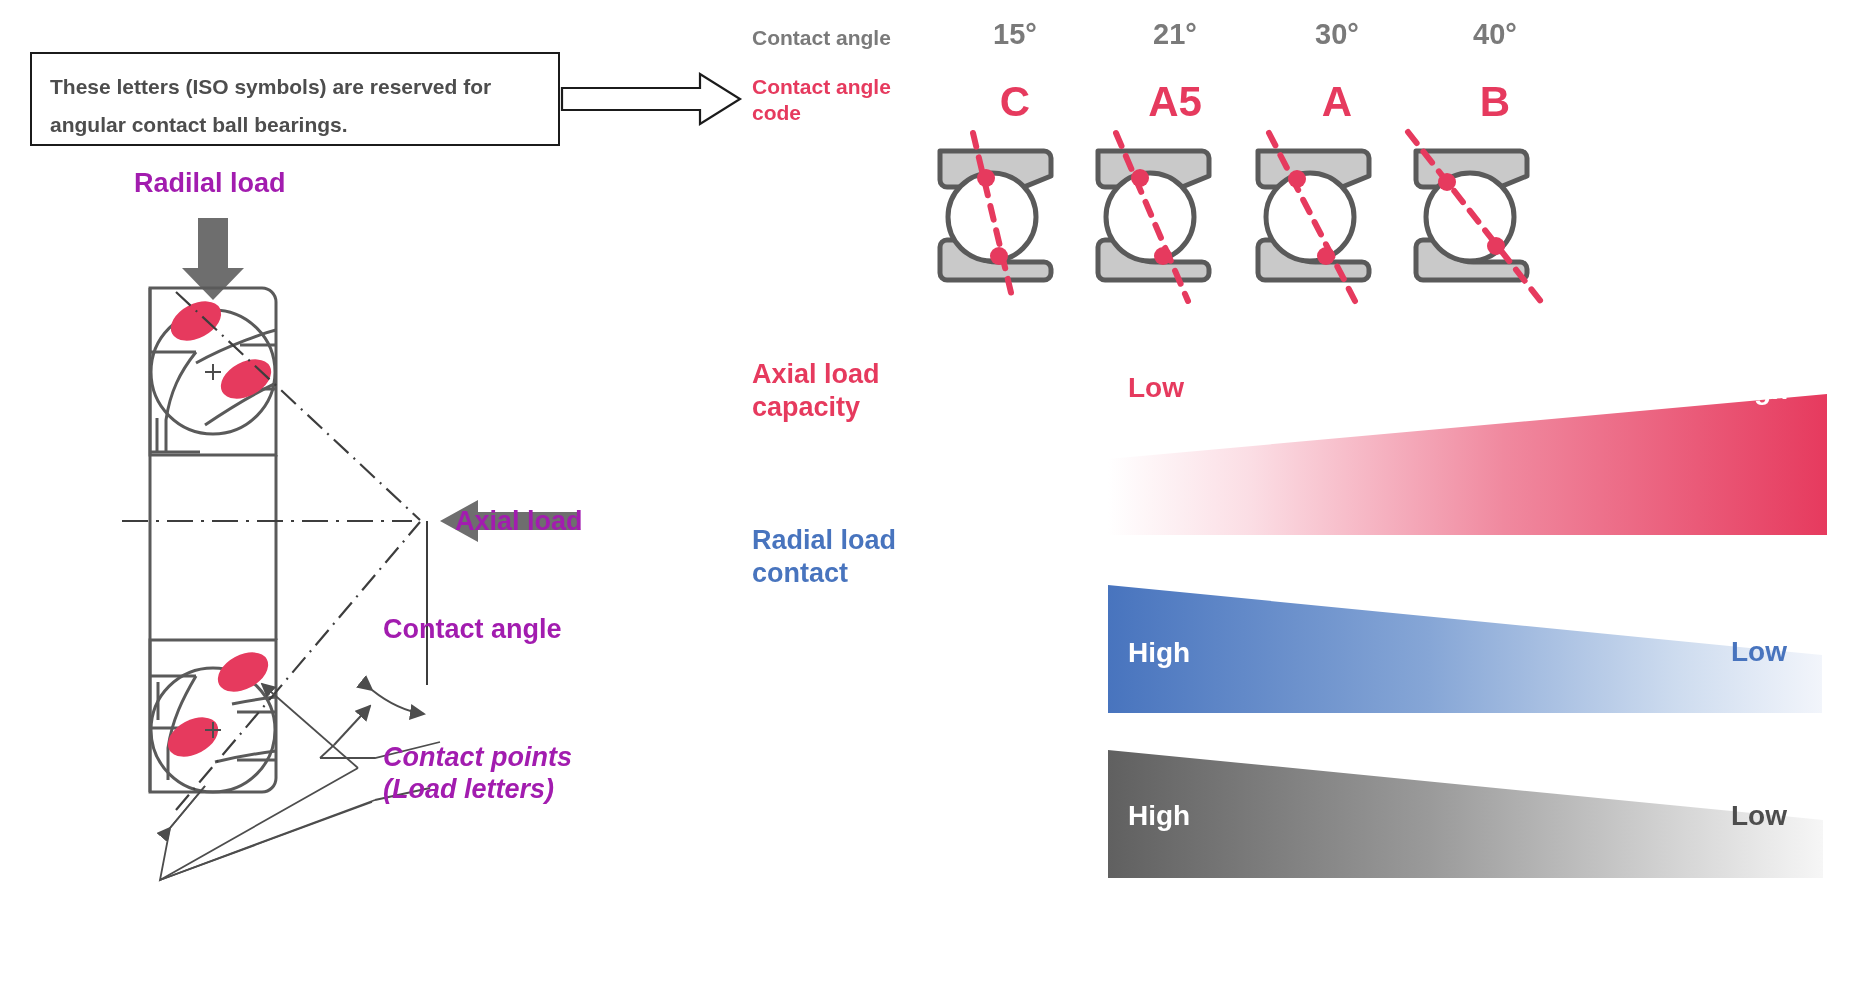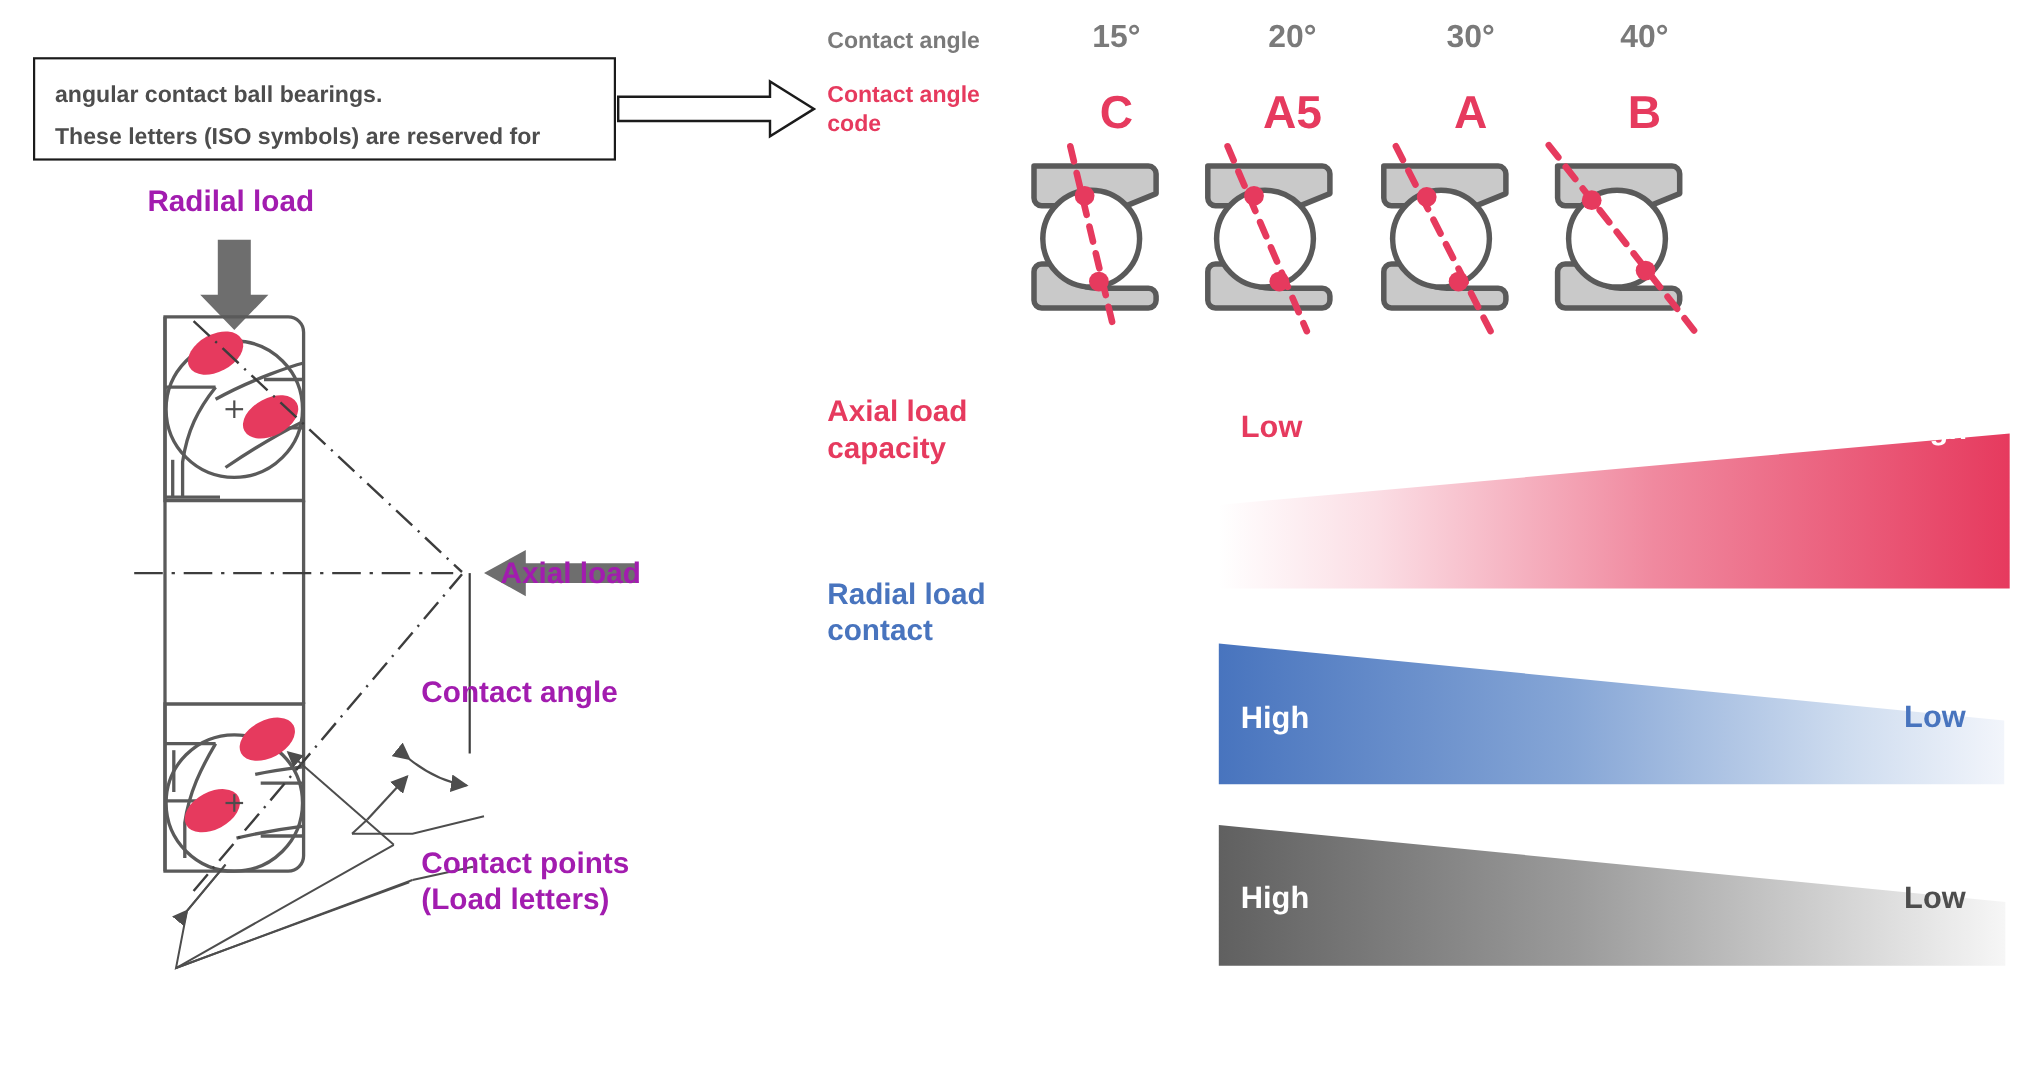--- a/index.html
+++ b/index.html
@@ -50,21 +50,21 @@
   
   .diagram-label {
     color: #a21caf;
     font-weight: bold;
     white-space: nowrap;
     line-height: 1.18;
   }
   #label-radial-load { left: 134px; top: 168px; font-size: 27px; }
   #label-axial-load  { left: 455px; top: 506px; font-size: 27px; }
   #label-contact-angle { left: 383px; top: 614px; font-size: 27px; }
-  #label-contact-points { left: 383px; top: 770px; font-size: 27px; }
+  #label-contact-points { left: 383px; top: 742px; font-size: 27px; font-style: italic; }
 
   
   #hdr-contact-angle {
     left: 752px; top: 26px;
     color: #7a7a7a;
     font-size: 21px;
     font-weight: bold;
     white-space: nowrap;
   }
   #hdr-contact-angle-code {
@@ -216,38 +216,38 @@
       <path d="M170,828 L205,786" marker-start="url(#smallArrow)"></path>
       <path d="M170,828 L160,880 L358,768"></path>
       <path d="M160,880 L372,802 L372,802"></path>
       <path d="M372,802 L372,802"></path>
       <path d="M160,880 L375,800"></path>
       <path d="M375,800 L430,788"></path>
     </g>
   </svg>
 
   <div class="abs" id="note-box">
+    <div class="line">These letters (ISO symbols) are reserved for</div>
     <div class="line">angular contact ball bearings.</div>
-    <div class="line">These letters (ISO symbols) are reserved for</div>
   </div>
 
   <div class="abs diagram-label" id="label-radial-load">Radilal load</div>
   <div class="abs diagram-label" id="label-axial-load">Axial load</div>
   <div class="abs diagram-label" id="label-contact-angle">Contact angle</div>
   <div class="abs" id="label-contact-points">
     <div class="diagram-label" style="font-size:27px;">Contact points</div>
     <div class="diagram-label" style="font-size:27px;">(Load letters)</div>
   </div>
 
   <div class="abs" id="hdr-contact-angle">Contact angle</div>
   <div class="abs" id="hdr-contact-angle-code" style="white-space:pre-line;">Contact angle
 code</div>
 
   <div class="abs angle-value" style="left:940px;">15°</div>
-  <div class="abs angle-value" style="left:1100px;">20°</div>
+  <div class="abs angle-value" style="left:1100px;">21°</div>
   <div class="abs angle-value" style="left:1262px;">30°</div>
   <div class="abs angle-value" style="left:1420px;">40°</div>
 
   <div class="abs angle-code" style="left:940px;">C</div>
   <div class="abs angle-code" style="left:1100px;">A5</div>
   <div class="abs angle-code" style="left:1262px;">A</div>
   <div class="abs angle-code" style="left:1420px;">B</div>
 
   <svg class="layer" viewBox="0 0 1856 983">
     <g>

